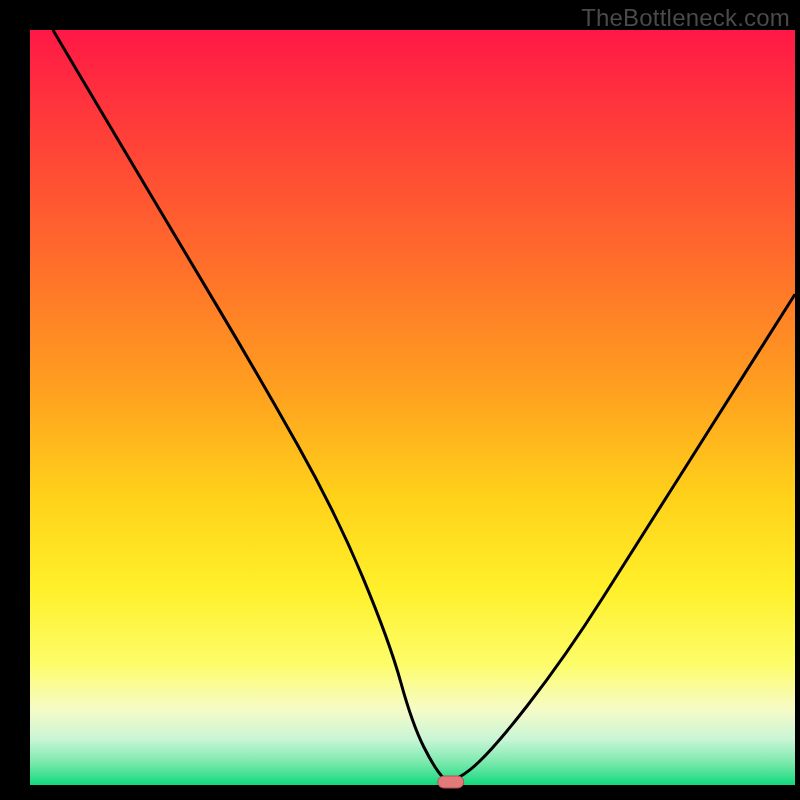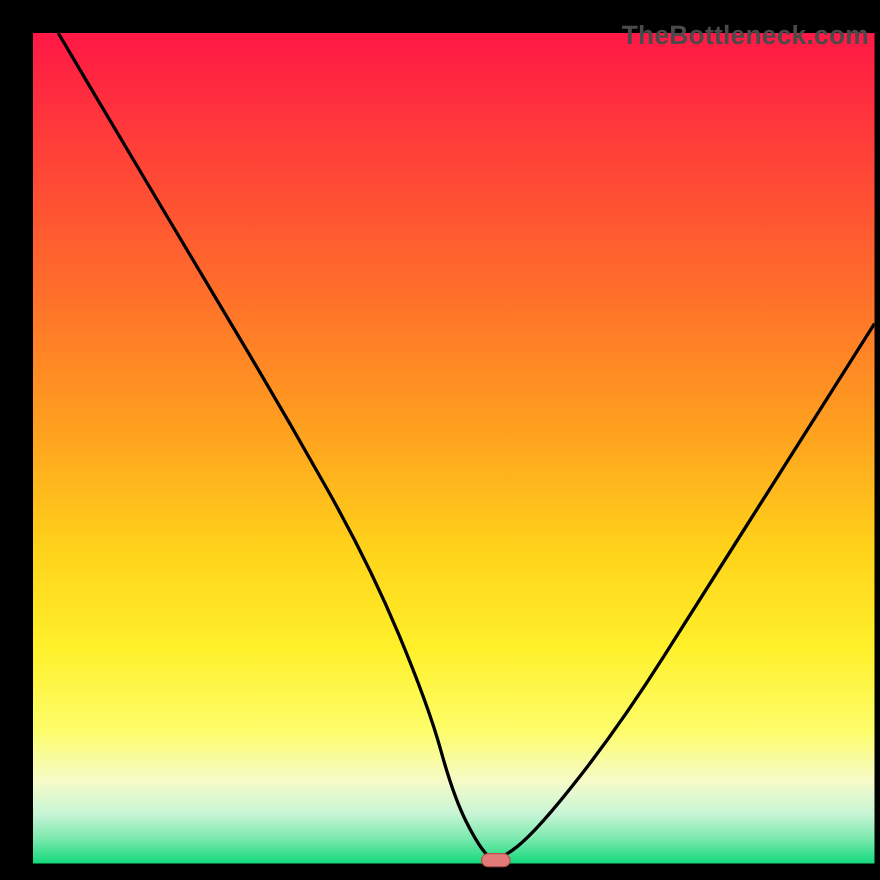--- a/index.html
+++ b/index.html
@@ -12,25 +12,25 @@
     overflow: hidden;
   }
   .stage {
     position: relative;
     width: 800px;
     height: 800px;
     background: #000;
   }
   .watermark {
     position: absolute;
-    top: 19px;
+    top: 4px;
     right: 10px;
     color: #4a4a4a;
     font-size: 24px;
-    font-weight: 700;
+    font-weight: 400;
     letter-spacing: 0.2px;
     z-index: 10;
     user-select: none;
   }
   svg.plot {
     position: absolute;
     left: 0;
     top: 0;
     width: 800px;
     height: 800px;

